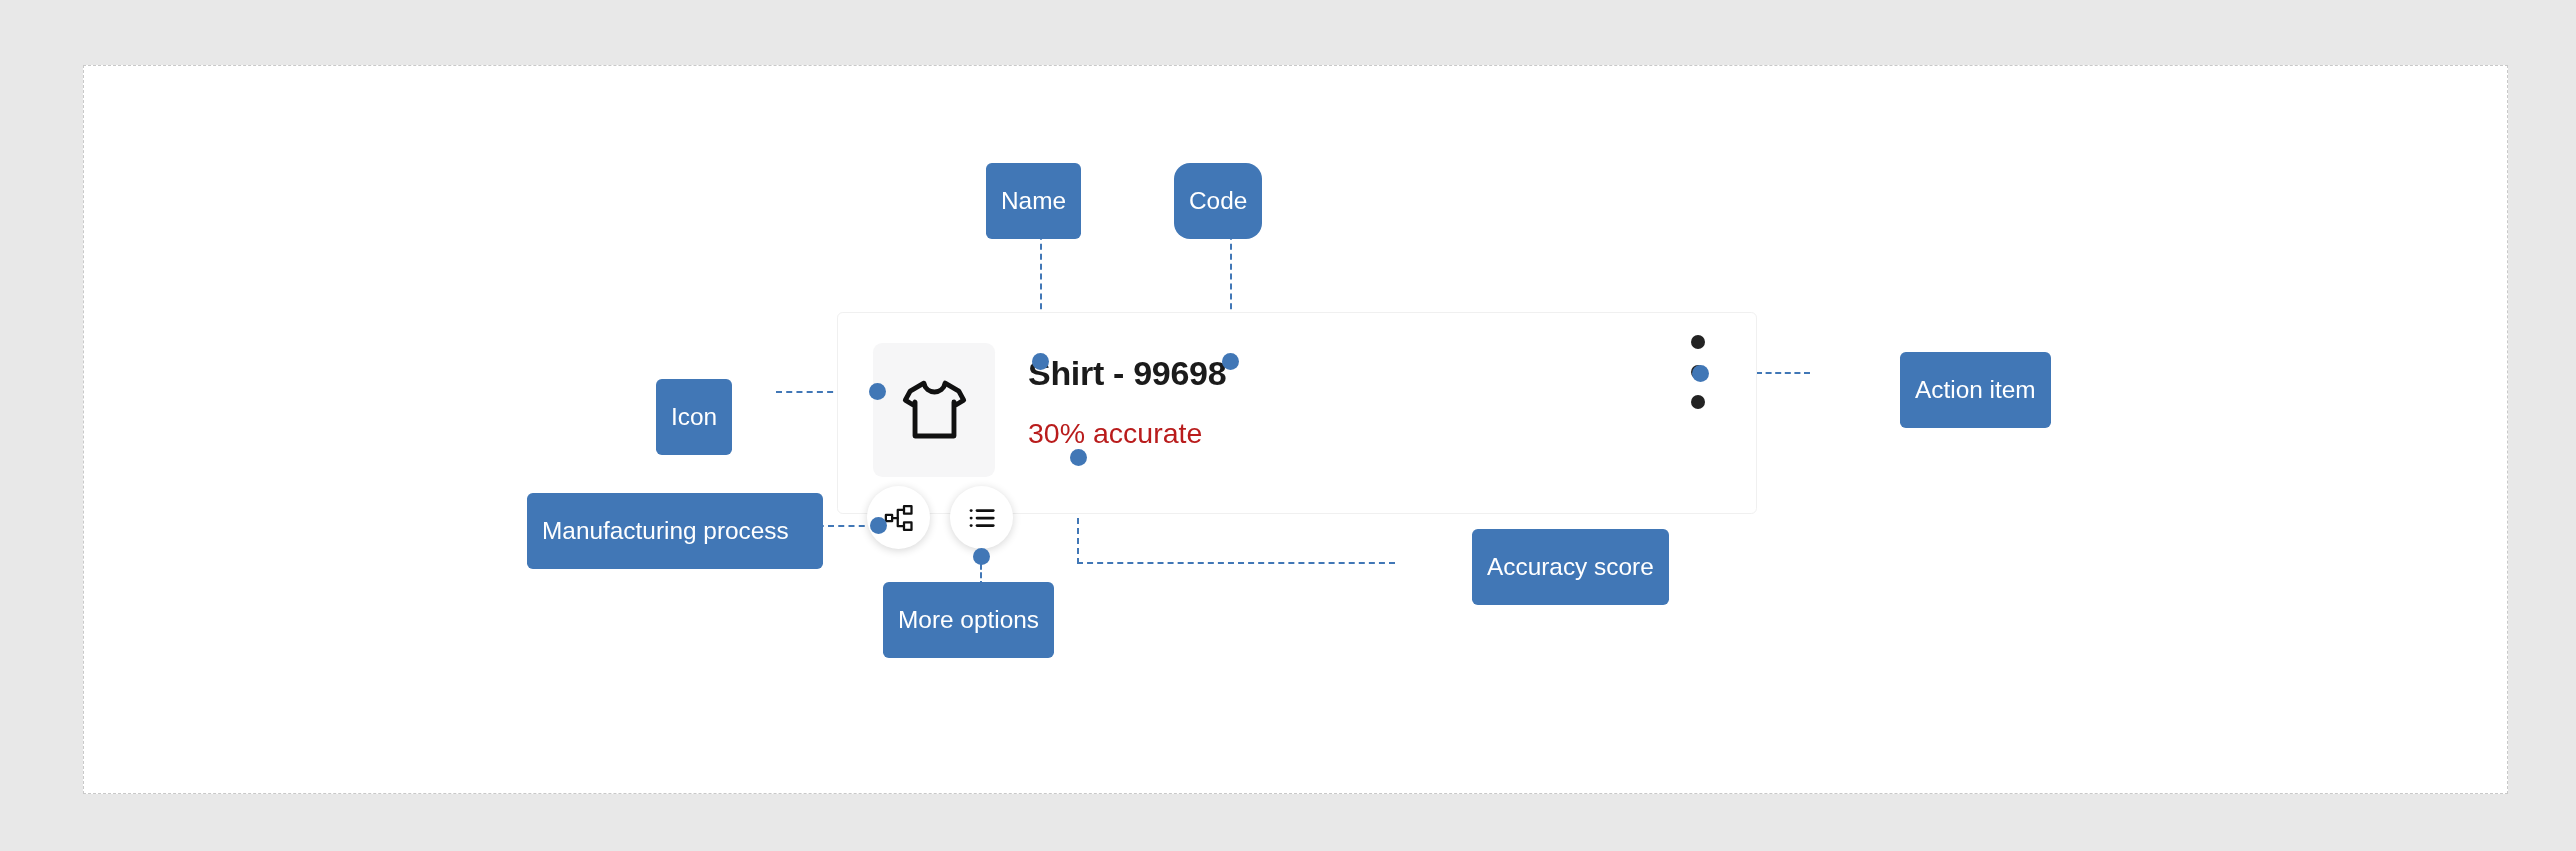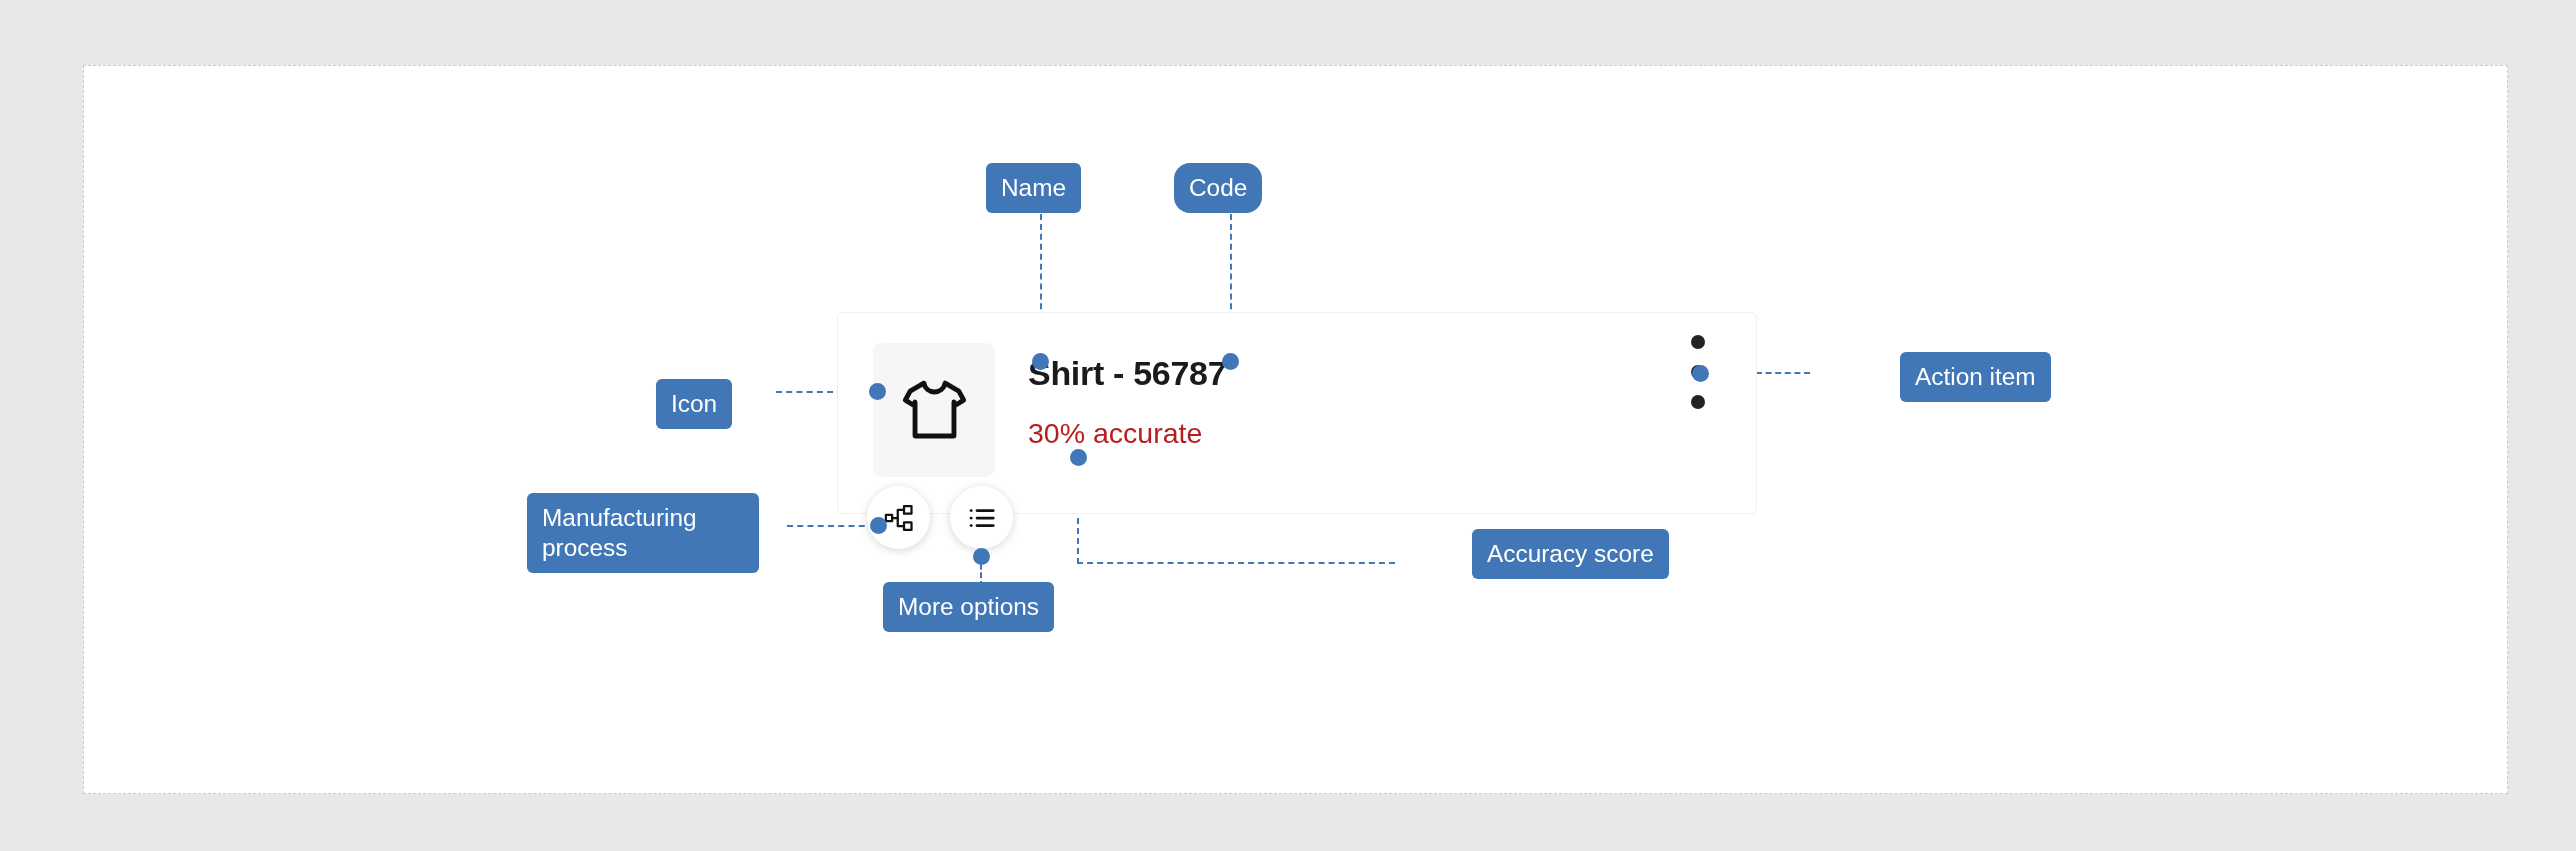--- a/index.html
+++ b/index.html
@@ -116,30 +116,30 @@
   #action-menu .dot.d3 { top: 60px; }
 
   
   .pill {
     position: absolute;
     background: #4177b6;
     color: #ffffff;
     border-radius: 5.8px;
     font-size: 24.4px;
     line-height: 1.22;
-    padding: 10px 15px;
+    padding: 23px 15px;
     box-sizing: border-box;
     white-space: nowrap;
   }
   .pill.two-line { white-space: normal; }
 
   #pill-name         { left: 986px; top: 163px; }
   #pill-code         { left: 1174px; top: 163px; border-radius: 16px; }
   #pill-icon         { left: 656px; top: 351px; margin-top: 28px; }
-  #pill-manufacturing{ left: 527px;  top: 493px; width: 232px; }
+  #pill-manufacturing{ left: 527px;  top: 493px; width: 296px; }
   #pill-more-options { left: 883px; top: 582px; }
   #pill-accuracy     { left: 1472px; top: 529px; }
   #pill-action-item  { left: 1900px; top: 352px; }
 
   
   .anchor {
     position: absolute;
     width: 17.4px;
     height: 17.4px;
     border-radius: 50%;
@@ -192,21 +192,21 @@
 <div id="product-card"></div>
 
 <div id="product-thumb">
   <span>
     <svg viewBox="0 0 24 24" fill="none" stroke="#111111" stroke-width="1.6" stroke-linejoin="round" stroke-linecap="round">
       <path d="M8.5 3 L4 5.6 L2.4 8.6 L5 10.2 L5.6 9.2 L5.6 20.4 L18.4 20.4 L18.4 9.2 L19 10.2 L21.6 8.6 L20 5.6 L15.5 3 C15.1 4.9 13.7 5.9 12 5.9 C10.3 5.9 8.9 4.9 8.5 3 Z"></path>
     </svg>
   </span>
 </div>
 
-<div id="product-title">Shirt - 56787</div>
+<div id="product-title">Shirt - 99698</div>
 <div id="product-subtitle">30% accurate</div>
 
 <div class="round-btn" id="btn-manufacturing">
   <span>
     <svg viewBox="0 0 24 24" fill="none" stroke="#111111" stroke-width="1.8" stroke-linejoin="round" stroke-linecap="round">
       <rect x="1.5" y="9.5" width="5" height="5"></rect>
       <rect x="16" y="2.5" width="6" height="6"></rect>
       <rect x="16" y="15.5" width="6" height="6"></rect>
       <path d="M6.5 12 L11 12 L11 5.5 L16 5.5"></path>
       <path d="M11 12 L11 18.5 L16 18.5"></path>

